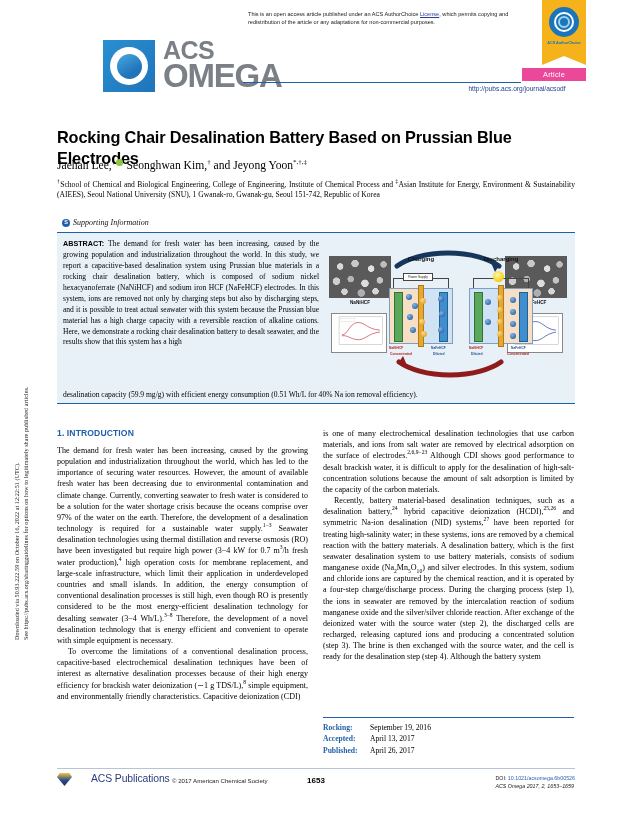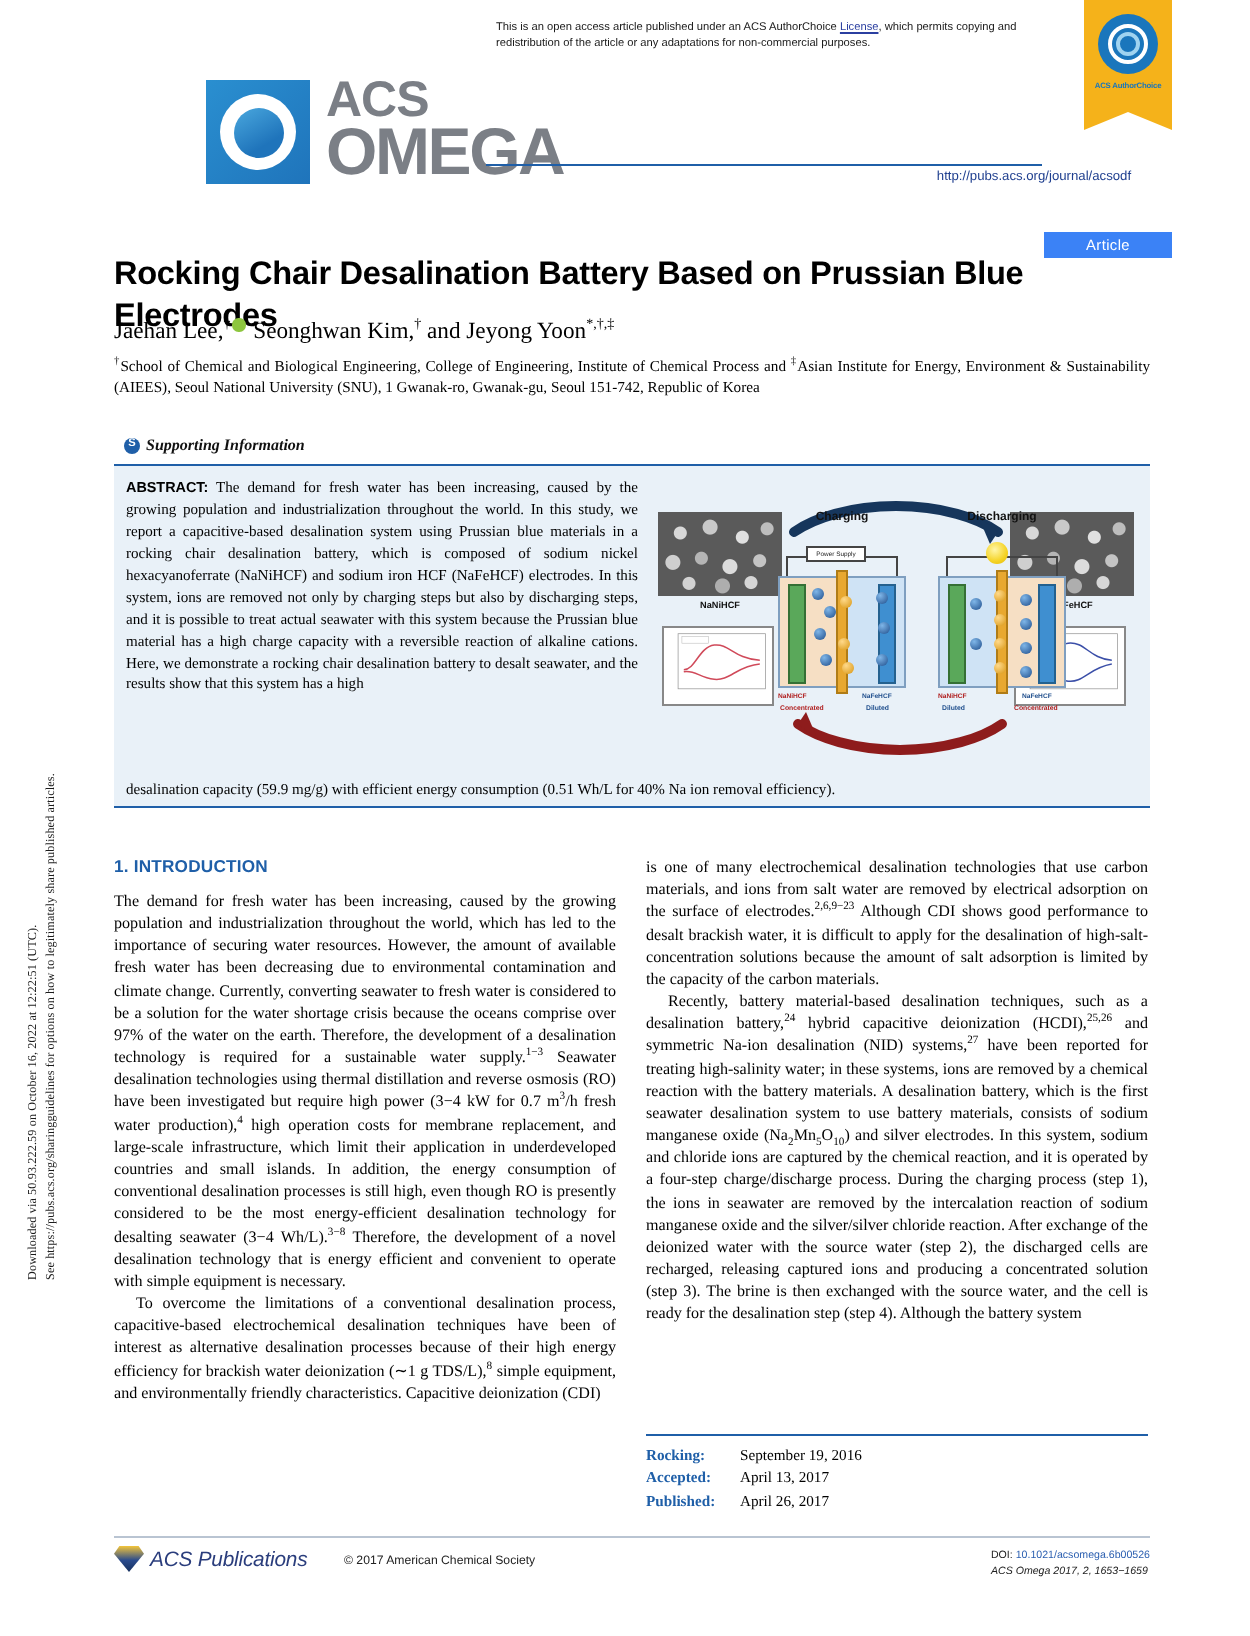--- a/index.html
+++ b/index.html
@@ -120,29 +120,28 @@
     letter-spacing: -0.1px;
   }
 
   
   .article-badge {
     position: absolute;
     left: 522px;
     top: 68px;
     width: 64px;
     height: 13px;
-    background: #3b82f6;
+    background: #ec4899;
     color: #fff;
     font-family: "Liberation Sans", sans-serif;
     font-size: 7.4px;
     display: flex;
     align-items: center;
     justify-content: center;
     letter-spacing: 0.2px;
-    margin-top: 48px;
   }
   .journal-url {
     position: absolute;
     left: 448px;
     top: 85px;
     width: 138px;
     text-align: center;
     font-family: "Liberation Sans", sans-serif;
     font-size: 6.6px;
     color: #1f3f8f;
@@ -264,21 +263,21 @@
     font-family: "Liberation Sans", sans-serif;
     font-size: 5.6px;
     font-weight: bold;
     display: flex; align-items: center; justify-content: center;
     line-height: 1;
   }
   .supp-text {
     font-family: "Liberation Serif", serif;
     font-size: 8px;
     font-style: italic;
-    font-weight: bold;
+    font-weight: normal;
     color: #111;
   }
 
   
   .abstract-box {
     position: absolute;
     left: 57px;
     top: 232px;
     width: 518px;
     height: 172px;
@@ -528,21 +527,21 @@
   .footer {
     position: absolute;
     left: 57px;
     top: 772px;
     width: 518px;
     height: 24px;
   }
   .acs-pub-logo {
     position: absolute;
     left: 0; top: 1px;
-    display: flex; align-items: flex-end; gap: 3px; font-style: italic;
+    display: flex; align-items: flex-start; gap: 19px;
   }
   .acs-diamond {
     width: 15px; height: 13px;
     background: linear-gradient(180deg, #f3c53a 0%, #2a4b8d 55%, #16305e 100%);
     clip-path: polygon(50% 100%, 0 30%, 18% 0, 82% 0, 100% 30%);
   }
   .acs-pub-text {
     font-family: "Liberation Sans", sans-serif;
     font-size: 10.4px;
     color: #2a3d7c;
@@ -725,19 +724,20 @@
     <div><span class="k">Published:</span><span>April 26, 2017</span></div>
   </div>
 
   <div class="footer-rule"></div>
   <div class="footer">
     <div class="acs-pub-logo">
       <span class="acs-diamond"></span>
       <span class="acs-pub-text">ACS Publications</span>
     </div>
     <div class="copyright">© 2017 American Chemical Society</div>
+    <div class="page-num">1653</div>
     <div class="doi-block">
       <div><span>DOI:</span> <span class="doi-link">10.1021/acsomega.6b00526</span></div>
       <div class="cite">ACS Omega 2017, 2, 1653−1659</div>
     </div>
   </div>
 
 </div>
 
 </body></html>

